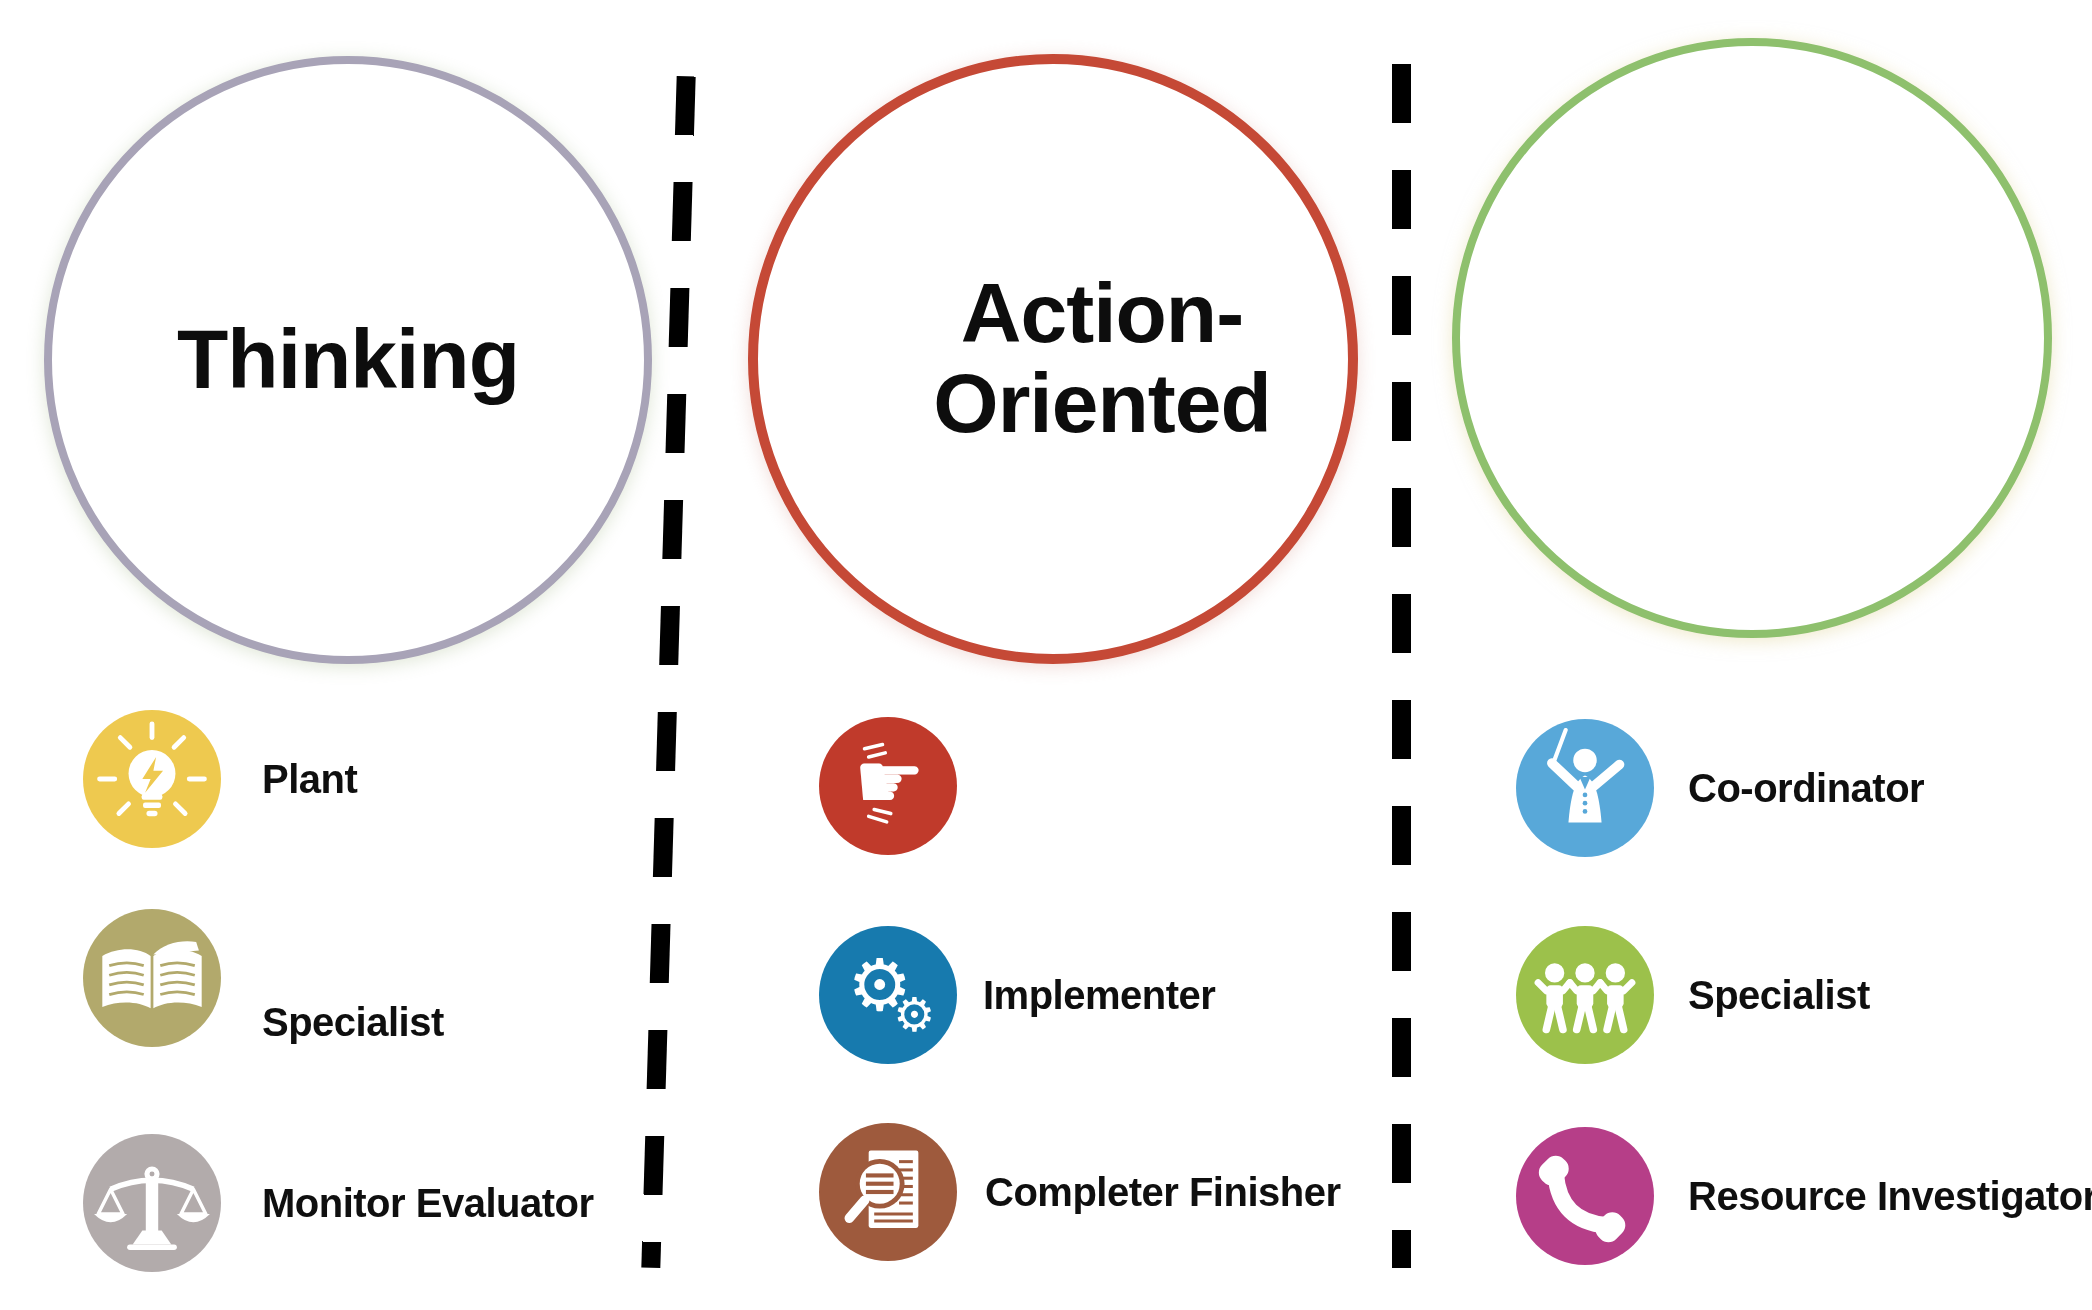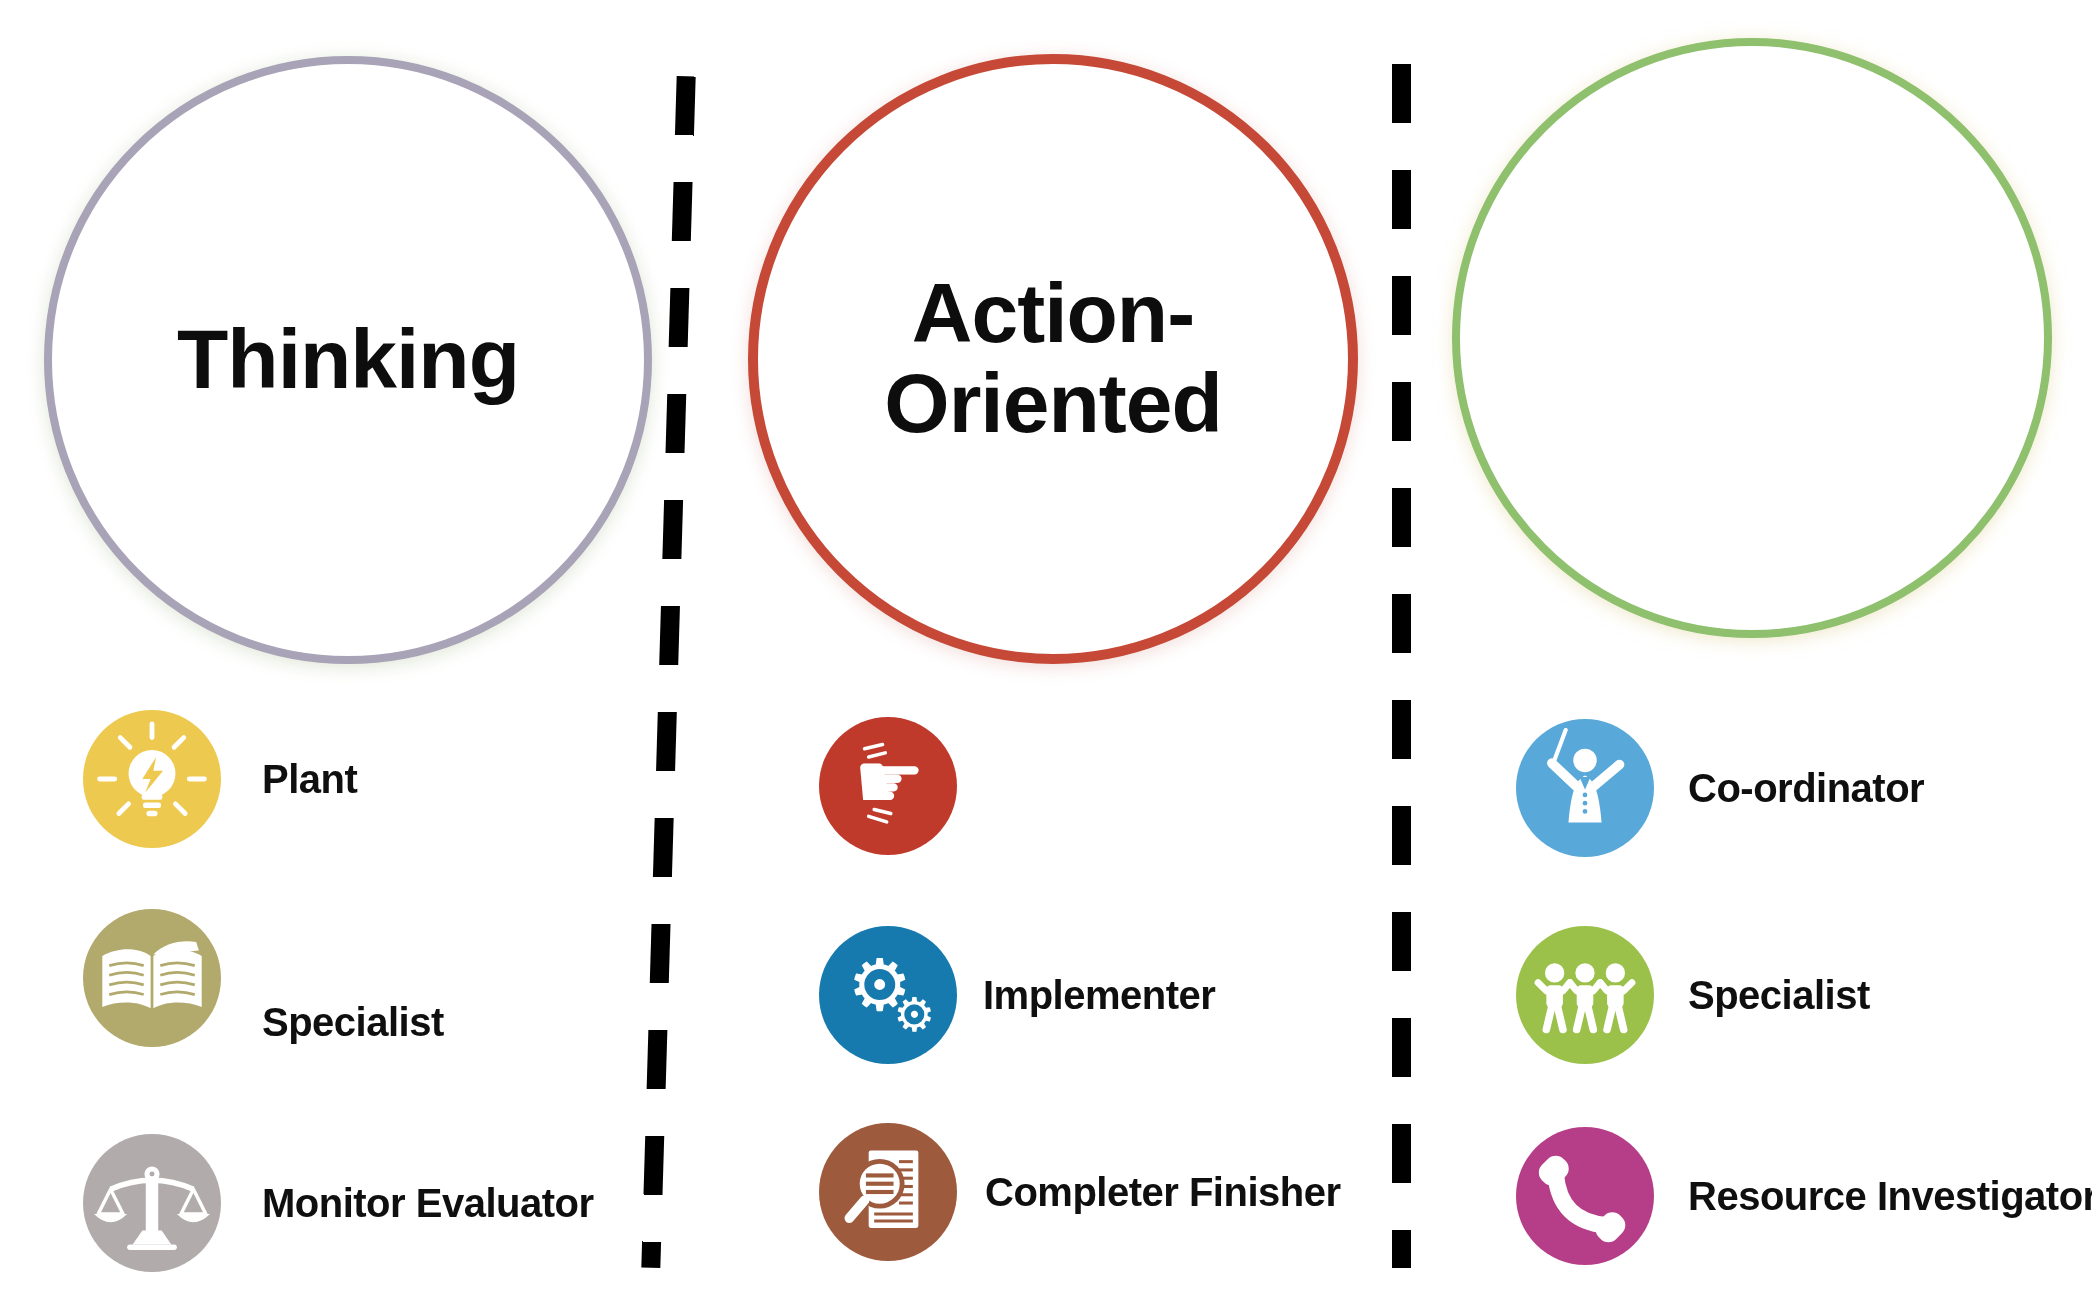--- a/index.html
+++ b/index.html
@@ -42,21 +42,21 @@
   </div>
   <div class="cat-title" style="left:40px;top:52px;width:616px;height:616px;">
     <span>Thinking</span>
   </div>
 
   <div class="cat-circle glow-2" style="left:744px;top:50px;">
     <svg width="618" height="618" viewBox="0 0 618 618">
       <circle cx="309" cy="309" r="300" fill="#ffffff" stroke-width="10" stroke="#c54936"></circle>
     </svg>
   </div>
-  <div class="cat-title" style="left:744px;top:50px;width:618px;height:618px;">
+  <div class="cat-title" style="left:724px;top:50px;width:618px;height:618px;justify-content:flex-end;">
     <span>Action-Oriented</span>
   </div>
 
   <div class="cat-circle glow-3" style="left:1448px;top:34px;">
     <svg width="608" height="608" viewBox="0 0 608 608">
       <circle cx="304" cy="304" r="296" fill="#ffffff" stroke-width="8" stroke="#8ec06d"></circle>
     </svg>
   </div>
 
   <div class="dash-line dash-1"></div>

